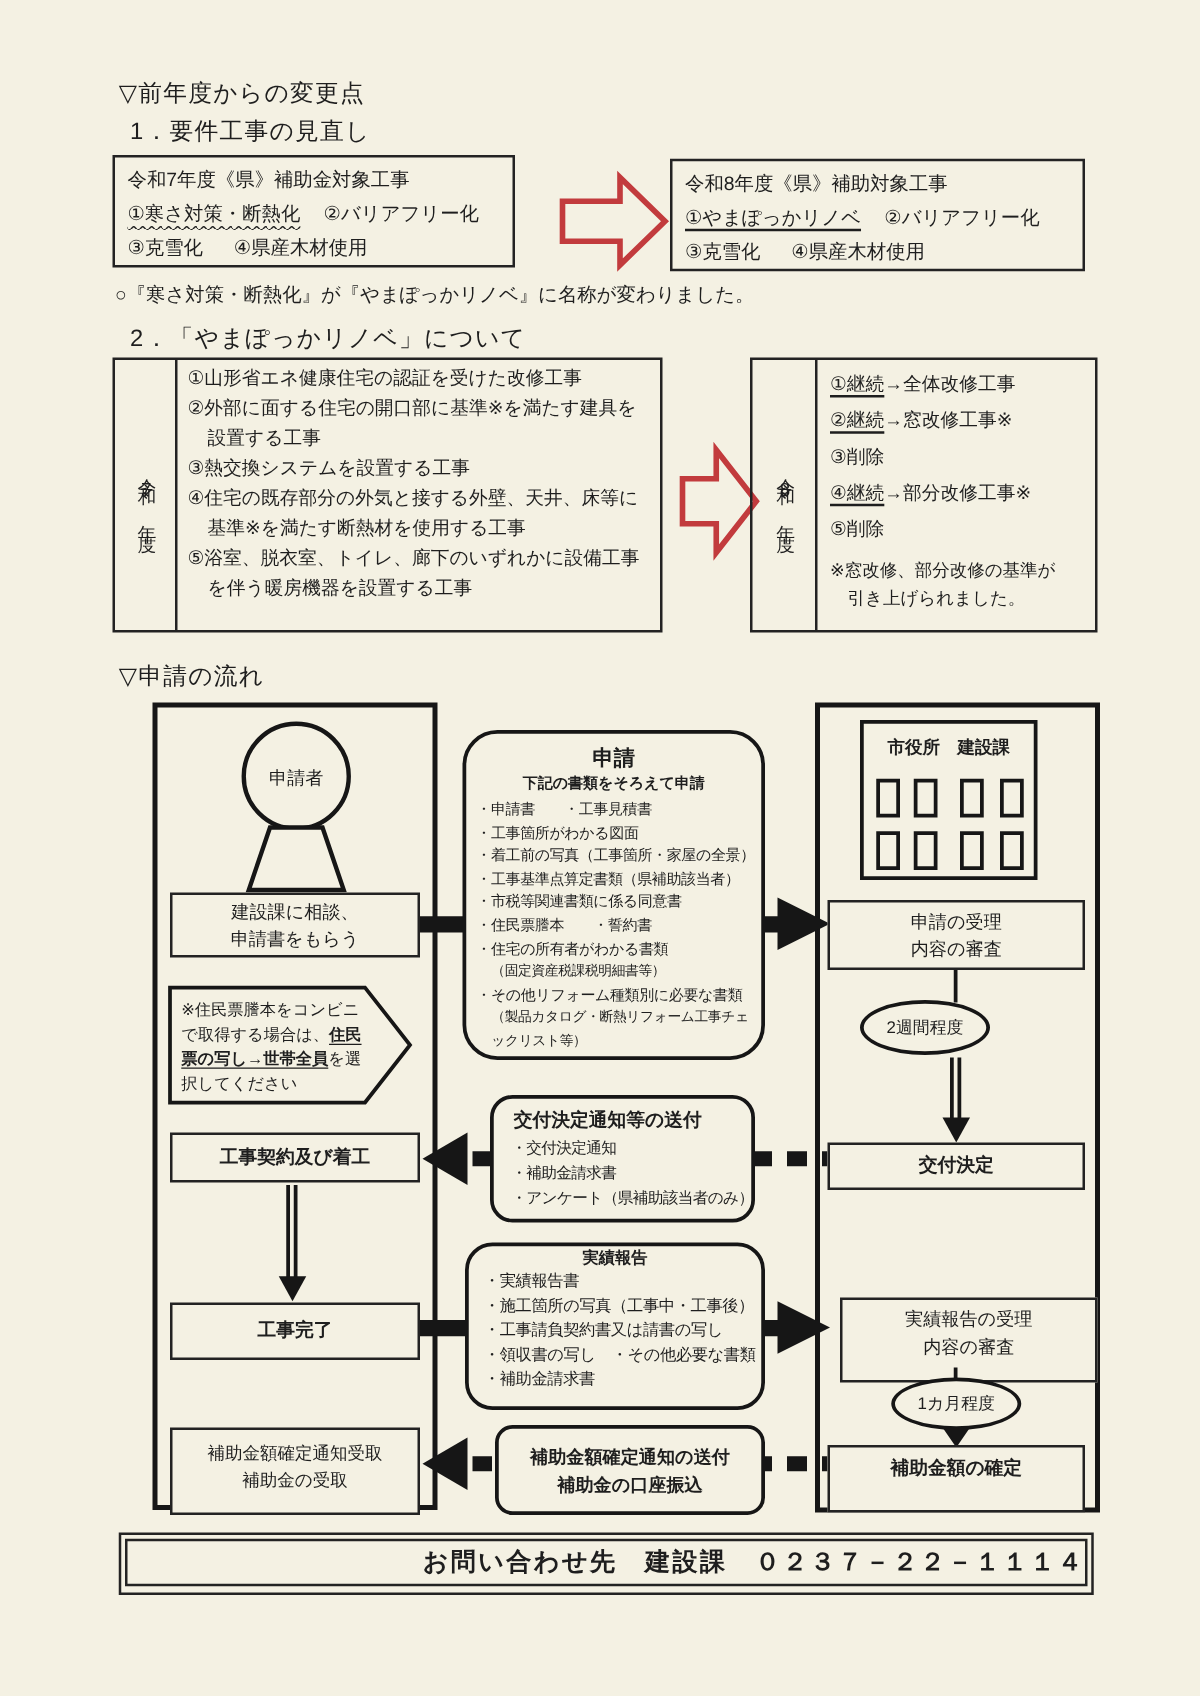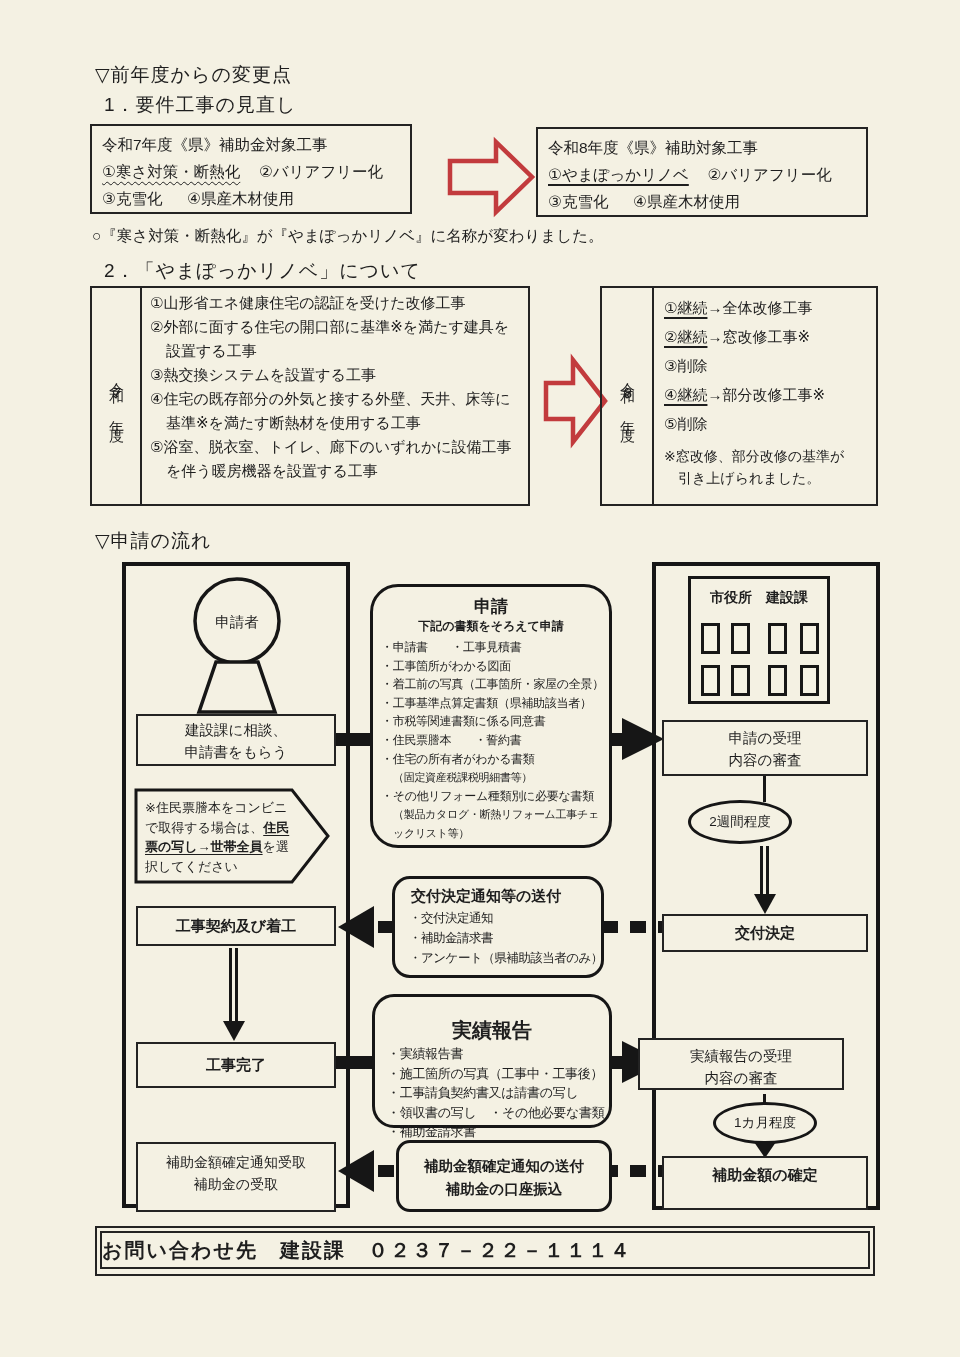--- a/index.html
+++ b/index.html
@@ -193,21 +193,21 @@
   <div class="abs round z2" style="left:392px; top:876px; width:212px; height:102px; border-radius:18px;">
     <div class="bold" style="font-size:15px; margin:8px 0 2px 16px;">交付決定通知等の送付</div>
     <div style="font-size:12.5px; line-height:20px; padding-left:14px; white-space:nowrap; letter-spacing:-0.5px;">
       <div>・交付決定通知</div>
       <div>・補助金請求書</div>
       <div>・アンケート（県補助該当者のみ）</div>
     </div>
   </div>
 
   <div class="abs round z2" style="left:372px; top:994px; width:240px; height:134px; border-radius:22px;">
-    <div class="ctr bold" style="font-size:20px; margin-top:20px;">実績報告</div>
+    <div class="ctr bold" style="font-size:13px; margin-top:0;">実績報告</div>
     <div style="font-size:13px; line-height:19.5px; padding-left:12px; white-space:nowrap; letter-spacing:-0.3px;">
       <div>・実績報告書</div>
       <div>・施工箇所の写真（工事中・工事後）</div>
       <div>・工事請負契約書又は請書の写し</div>
       <div>・領収書の写し　・その他必要な書類</div>
       <div>・補助金請求書</div>
     </div>
   </div>
 
   <div class="abs round ctr z2" style="left:396px; top:1140px; width:216px; height:72px; border-radius:14px; padding-top:12px;">
@@ -235,28 +235,28 @@
   </div>
 
   <div class="abs shaft z2" style="left:763px; top:776px; width:3px; height:26px;"></div>
   <div class="abs ellipse z2" style="left:688px; top:800px; width:104px; height:44px;">2週間程度</div>
 
   <div class="abs vshaft z2" style="left:760px; top:846px; height:50px;"></div>
   <div class="abs tri-d z2" style="left:753.5px; top:894px;"></div>
 
   <div class="abs fbox ctr bold z2" style="left:662px; top:914px; width:206px; height:38px; font-size:15px; line-height:34px;">交付決定</div>
 
-  <div class="abs fbox ctr z2" style="left:638px; top:1038px; width:206px; height:52px; font-size:14.5px; line-height:22px; padding-top:5px;">
+  <div class="abs fbox ctr z2" style="left:672px; top:1038px; width:206px; height:68px; font-size:14.5px; line-height:22px; padding-top:5px;">
     <div>実績報告の受理</div>
     <div>内容の審査</div>
   </div>
 
   <div class="abs shaft z2" style="left:763px; top:1094px; width:3px; height:10px;"></div>
   <div class="abs ellipse z2" style="left:713px; top:1102px; width:104px; height:42px;">1カ月程度</div>
   <div class="abs tri-d z2" style="left:753.5px; top:1142px; border-top-width:16px;"></div>
 
   <div class="abs fbox ctr bold z2" style="left:662px; top:1156px; width:206px; height:54px; font-size:15px; line-height:34px;">補助金額の確定</div>
 
   <div class="abs z2" style="left:95px; top:1226px; width:780px; height:50px; border:2px solid #232323;">
-    <div style="margin:3px; height:38px; border:2px solid #232323; text-align:left; font-weight:bold; font-size:20px; line-height:34px; letter-spacing:2px;">お問い合わせ先　建設課　０２３７－２２－１１１４</div>
+    <div style="margin:3px; height:38px; border:2px solid #232323; text-align:right; font-weight:bold; font-size:20px; line-height:34px; letter-spacing:2px;">お問い合わせ先　建設課　０２３７－２２－１１１４</div>
   </div>
 
 </div>
 
 </body></html>

